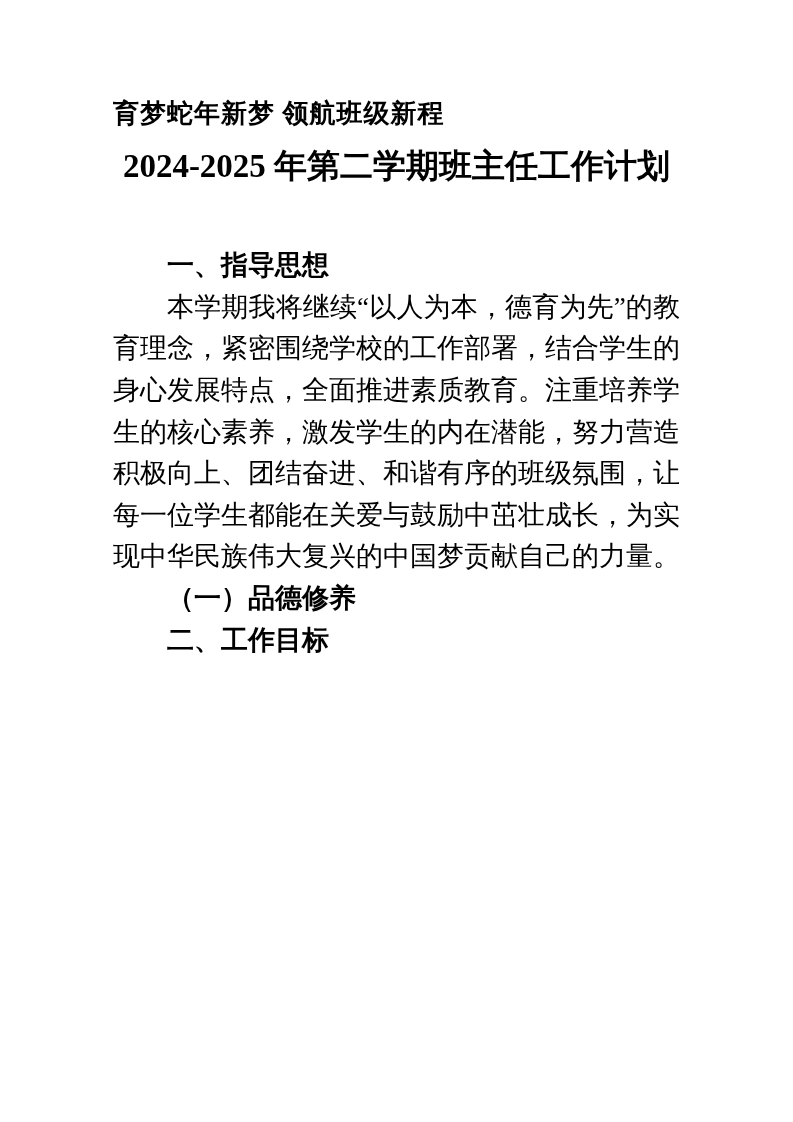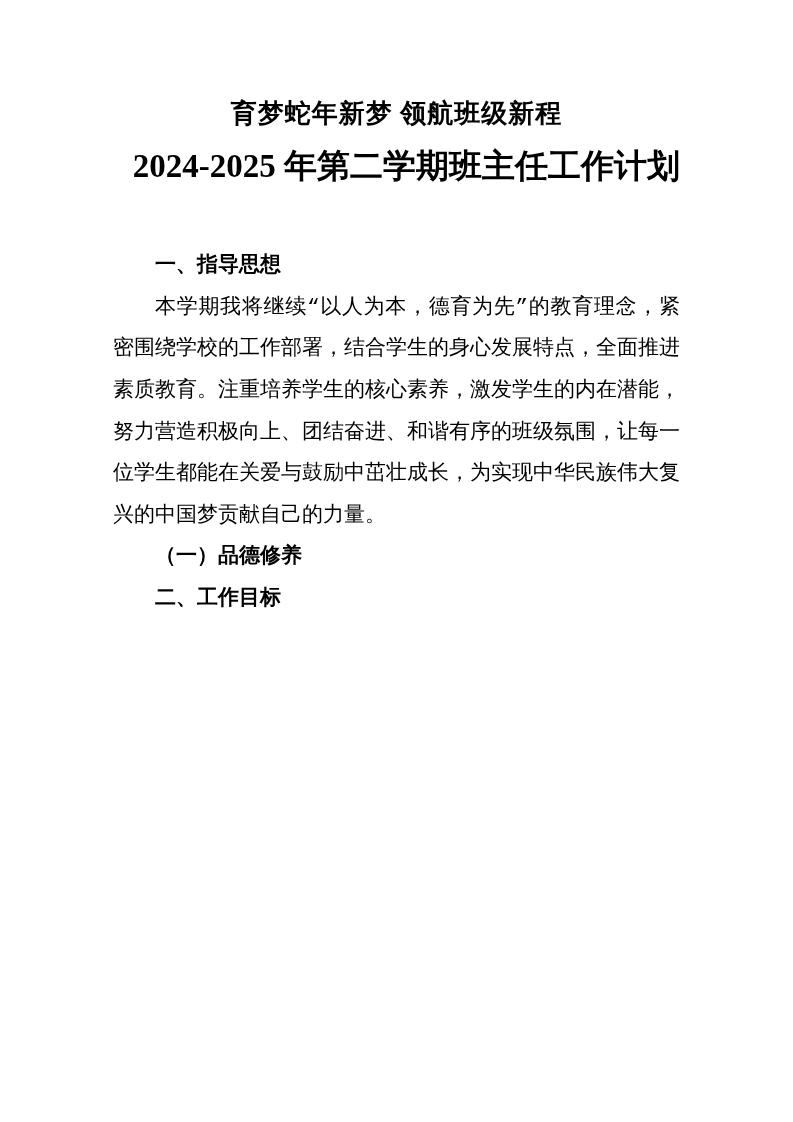--- a/index.html
+++ b/index.html
@@ -18,39 +18,39 @@
     box-sizing: border-box;
     width: 793px;
     height: 1122px;
     padding: 96px 113px 0 113px;
     background: #ffffff;
   }
   .title-sub {
     margin: 0;
     font-size: 26px;
     font-weight: bold;
-    text-align: center;
+    text-align: left;
     line-height: 1.35;
     letter-spacing: 1px;
     font-family: "Liberation Serif", serif;
   }
   .title-main {
     margin: 12px 0 0 0;
     font-size: 33px;
     font-weight: bold;
-    text-align: right;
+    text-align: center;
     line-height: 1.4;
     font-family: "Liberation Serif", serif;
   }
   .body-text {
     margin-top: 56px;
-    font-size: 21px;
+    font-size: 27px;
     line-height: 41.6px;
     text-align: justify;
-    font-family: Liberation Mono, monospace;
+    font-family: Liberation Serif, serif;
   }
   .body-text p {
     margin: 0;
     text-indent: 2em;
   }
   .section-heading {
     font-weight: bold;
   }
 </style>
 </head>

